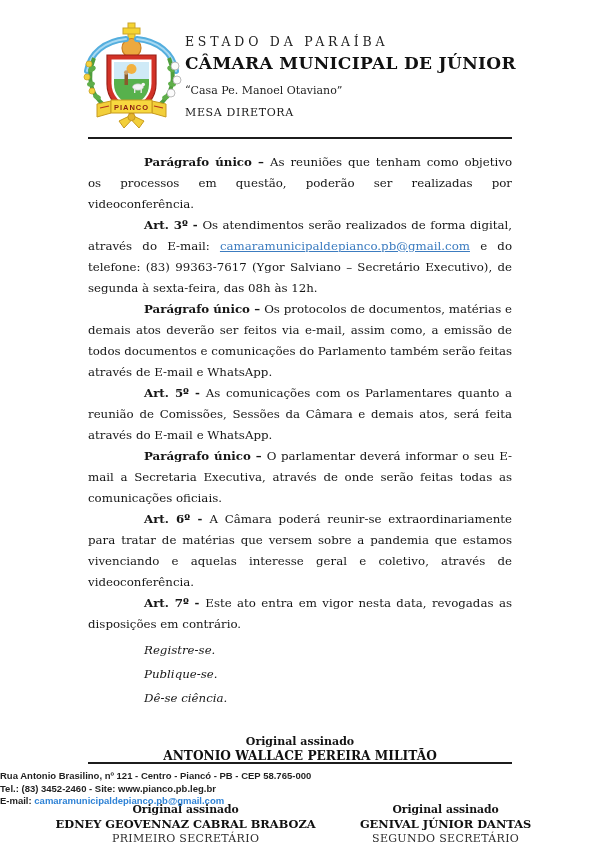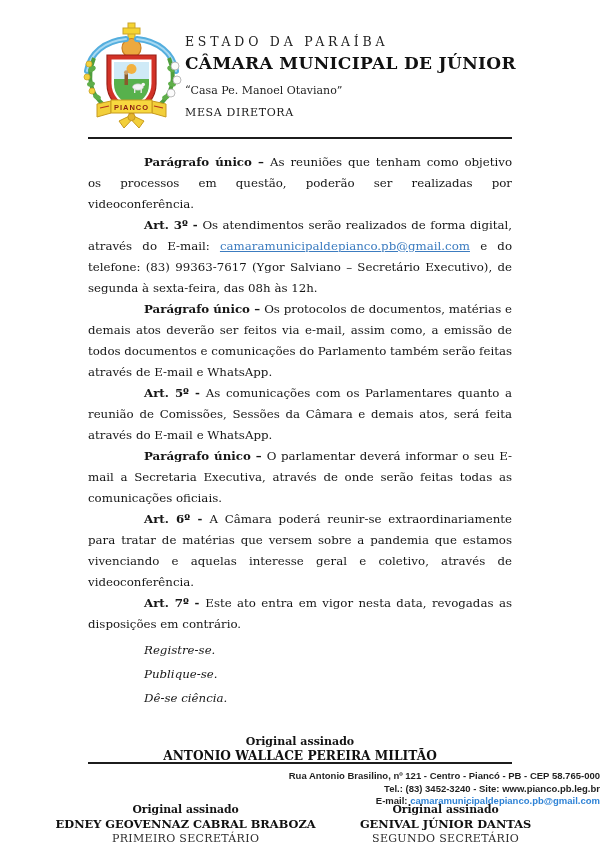--- a/index.html
+++ b/index.html
@@ -61,27 +61,26 @@
   .sig-col.left  { width: 56%; }
   .sig-col.right { width: 44%; }
   .sig-col .sig-name { font-size: 11.4px; }
   .sig-col .sig-label { font-size: 10.8px; }
   .sig-col .sig-role { font-size: 11px; }
 
   
   .page-footer { position: absolute; left: 0; right: 0; bottom: 40px; }
   .footer-rule { margin: 0 88px 6px 88px; }
   .footer-text {
-    text-align: right;
+    text-align: left;
     font-family: "Liberation Sans", sans-serif;
     font-weight: bold;
     font-size: 9.5px;
     line-height: 1.34;
     color: #1f1f1f;
-    margin-left: 8px;
   }
   .footer-email { color: #2f83d6; text-decoration: none; cursor: pointer; }
 </style>
 </head>
 <body>
 
 <div class="page">
 
   <header class="letterhead">
     <div class="logo-wrap">
@@ -193,18 +192,18 @@
       <div class="sig-label">Original assinado</div>
       <div class="sig-name">GENIVAL JÚNIOR DANTAS</div>
       <div class="sig-role">SEGUNDO SECRETÁRIO</div>
     </div>
   </section>
 
   <footer class="page-footer">
     <div class="rule footer-rule"></div>
     <div class="footer-text">
       <div>Rua Antonio Brasilino, nº 121 - Centro - Piancó - PB - CEP 58.765-000</div>
-      <div>Tel.: (83) 3452-3240 - Site: www.pianco.pb.leg.br</div>
+      <div>Tel.: (83) 3452-2460 - Site: www.pianco.pb.leg.br</div>
       <div><span>E-mail: </span><a class="footer-email">camaramunicipaldepianco.pb@gmail.com</a></div>
     </div>
   </footer>
 
 </div>
 
 </body></html>

